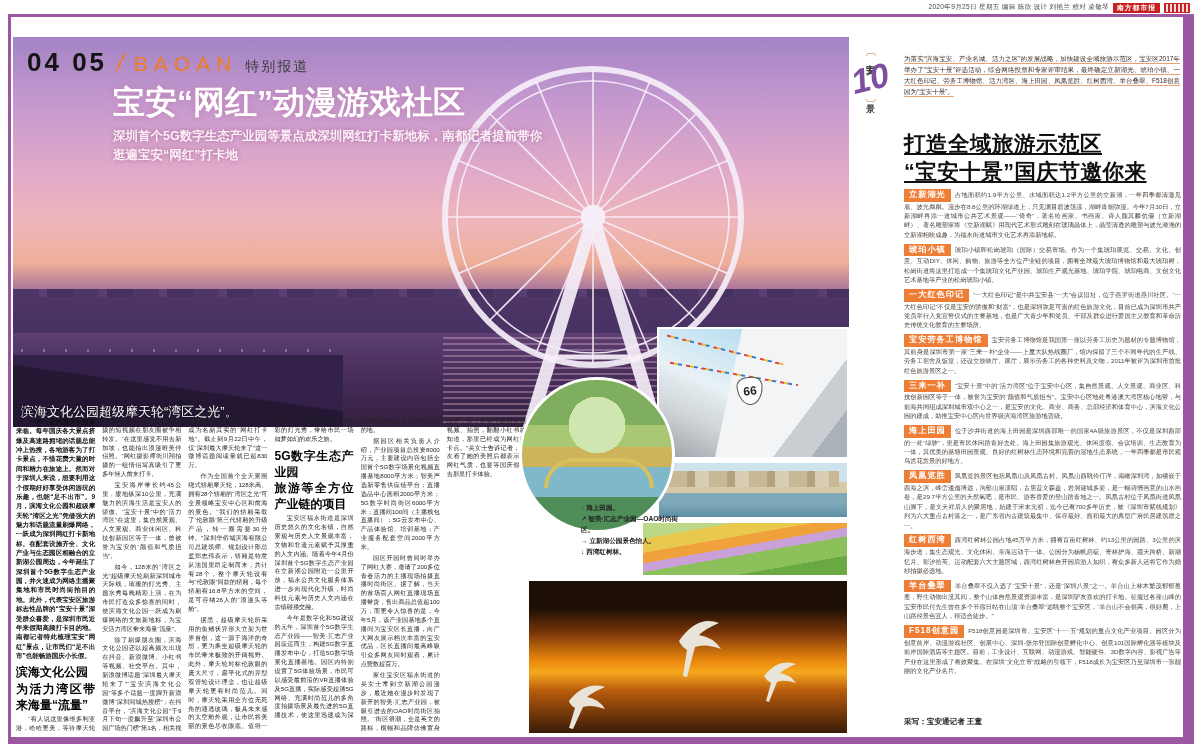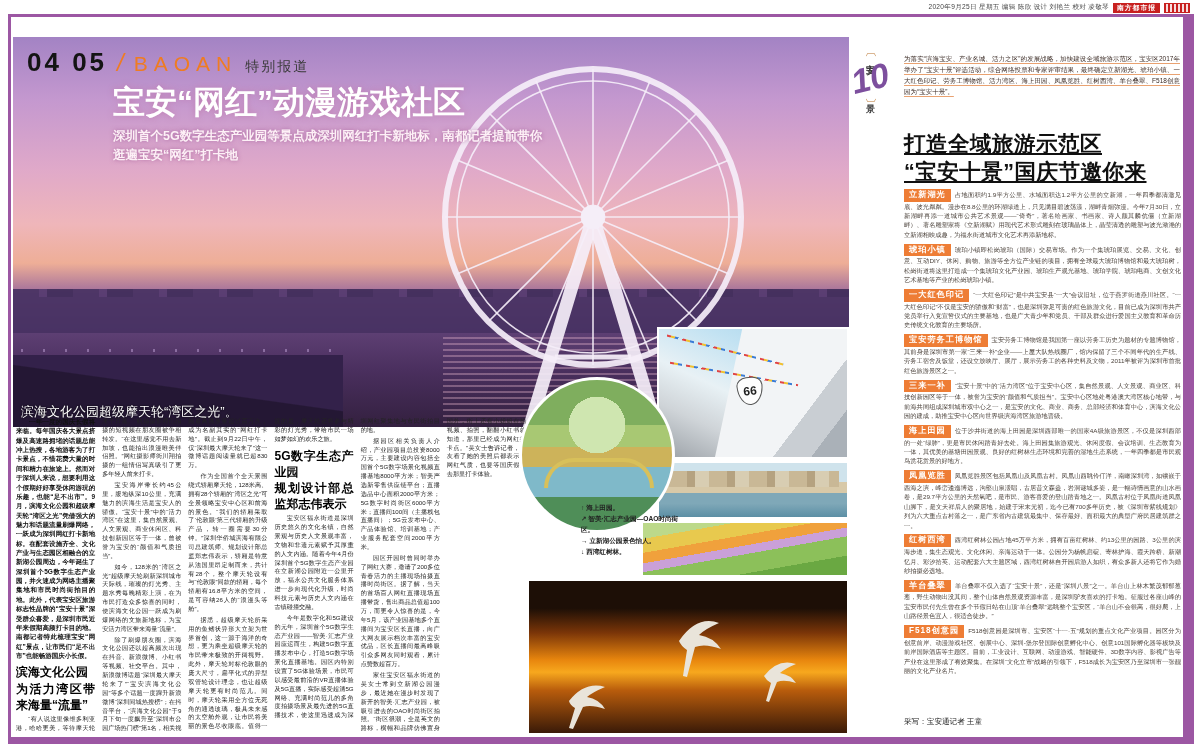--- a/index.html
+++ b/index.html
@@ -111,21 +111,21 @@
   .rp-intro{position:absolute;left:893px;top:36px;width:276px;
     font-size:6.5px;line-height:1.7;color:#3a2a24;text-align:justify;
     text-decoration:underline;text-decoration-color:#e9a271;text-underline-offset:2px;}
   .rp-headline{position:absolute;left:893px;top:114px;width:280px;color:#101010;}
   .rp-headline div{font-size:21.5px;font-weight:bold;line-height:1.28;letter-spacing:.5px;text-decoration:underline;}
   .rp-sections{position:absolute;left:893px;top:172px;width:277px;}
   .rp-sec{margin:0 0 4.5px;font-size:6.25px;line-height:1.5;color:#4a413a;text-align:justify;}
   .rp-label{display:inline-block;background:#ee7d35;color:#fff;font-weight:bold;
     font-size:8.2px;line-height:1;padding:2px 5px 2.5px;border-radius:0;margin-right:4px;
     letter-spacing:1px;}
-  .rp-credit{position:absolute;left:893px;top:700px;font-size:7.6px;font-weight:normal;color:#222;}
+  .rp-credit{position:absolute;left:893px;top:700px;font-size:7.6px;font-weight:bold;color:#222;}
 </style>
 </head>
 <body>
 
 <div class="masthead">
   <span class="dateline">2020年9月25日 星期五  编辑 陈欣  设计 刘艳兰  校对 凌敬琴</span>
   <span class="brand-badge">南方都市报</span>
   <span class="brand-badge2"></span>
 </div>
 
@@ -180,21 +180,21 @@
     </div>
     <p>“有人说这里像维多利亚港，哈哈更美，等待摩天轮来个日落。”航拍摄影师们拍摄的短视频在朋友圈被争相转发。“在这里感觉不用去新加坡，也能拍出浪漫唯美伴侣照。”网红摄影师街川翔拍摄的一组情侣写真吸引了更多年轻人前来打卡。</p>
     <p>宝安海岸带长约45公里，腹地纵深10公里，充满魅力的滨海生活是宝安人的骄傲。“宝安十景”中的“活力湾区”在这里，集自然景观、人文景观、商业休闲区、科技创新园区等于一体，曾被誉为宝安的“颜值和气质担当”。</p>
     <p>如今，128米的“湾区之光”超级摩天轮刷新深圳城市天际线，璀璨的灯光秀、主题水秀每晚精彩上演，在为市民打造众多惊喜的同时，使滨海文化公园一跃成为刷爆网络的文旅新地标，为宝安活力湾区带来海量“流量”。</p>
     <p>除了刷爆朋友圈，滨海文化公园还以超高频次出现在抖音、新浪微博、小红书等视频、社交平台。其中，新浪微博话题“深圳最大摩天轮来了”“宝安滨海文化公园”等多个话题一度蹿升新浪微博“深圳同城热搜榜”；在抖音平台，“滨海文化公园”于9月下旬一度飙升至“深圳市公园广场热门榜”第1名，相关视频最高播放量超过百万次，成为名副其实的“网红打卡地”。截止到9月22日中午，仅“深圳最大摩天轮来了”这一微博话题阅读量就已超830万。</p>
     <p>作为全国首个全天景围绕式轿厢摩天轮，128米高、拥有28个轿厢的“湾区之光”可全景领略宝安中心区和前海的景色。“我们的轿厢采取了‘伦敦眼’第三代轿厢的升级产品，转一圈需要30分钟。”深圳华侨城滨海有限公司总建筑师、规划设计部总监郑志伟表示，轿厢是特意从法国里昂定制而来，共计有28个，整个摩天轮设有与“伦敦眼”同款的轿厢，每个轿厢有16.8平方米的空间，是可容纳26人的“浪漫头等舱”。</p>
     <p>据悉，超级摩天轮所采用的鱼鳍状异形大立架为世界首创，这一源于海洋的奇想，更为乘坐超级摩天轮的市民带来极致的开阔视野。此外，摩天轮对标伦敦眼的庞大尺寸，扁平化式的异型双管轮设计理念，也让超级摩天轮更有时尚范儿。同时，摩天轮采用全方位无死角的通透玻璃，极具未来感的太空舱外观，让市民将美丽的景色尽收眼底。值得一提的是，摩天轮还将参与精彩的灯光秀，带给市民一场如梦如幻的欢乐之旅。</p>
 
     <div class="subhead">
       <div>5G数字生态产业园</div>
-      <div>规划设计部总监郑志伟表示</div>
+      <div>旅游等全方位产业链的项目</div>
     </div>
     <p>宝安区福永街道是深圳历史悠久的文化名镇，自然景观与历史人文景观丰富，文物和非遗元素赋予其厚重的人文内涵。随着今年4月份深圳首个5G数字生态产业园在立新湖公园附近一公里开放，福永公共文化服务体系进一步向现代化升级，时尚科技元素与历史人文内涵在古镇碰撞交融。</p>
     <p>今年是数字化和5G建设的元年，深圳首个5G数字生态产业园——智美·汇志产业园应运而生，构建5G数字直播发布中心，打造5G数字场景化直播基地。园区内特别设置了5G体验场景，市民可以感受最前沿的VR直播体验及5G直播，实际感受超清5G网络、充满时尚范儿的多角度拍摄场景及最先进的5G直播技术，使这里迅速成为深圳网红聚集地与市民街拍目的地。</p>
     <p>据园区相关负责人介绍，产业园项目总投资8000万元，主要建设内容包括全国首个5G数字场景化视频直播基地8000平方米；智美严选新零售供应链平台；直播选品中心面积2000平方米；5G数字时尚街区6000平方米；直播间100间（主播栈包直播间）；5G云发布中心、产品体验馆、培训基地；产业服务配套空间2000平方米。</p>
     <p>园区开园时曾同时举办了网红大赛，邀请了200多位青春活力的主播现场拍摄直播时尚街区。据了解，当天的首场百人网红直播现场直播带货，售出商品总值超100万，而更令人惊喜的是，今年5月，该产业园基地多个直播间为宝安区长直播，向广大网友展示档次丰富的宝安优品，区长直播间最高峰吸引众多网友同时观看，累计点赞数超百万。</p>
     <p>家住宝安区福永街道的吴女士常到立新湖公园漫步，最近她在漫步时发现了新开的智美·汇志产业园，被吸引进去的OAO时尚街区拍照。“街区很潮，全是英文的路标，横幅和品牌仿佛置身国外，街上还有小姐姐在拍视频、拍照，翻翻小红书就知道，那里已经成为网红打卡点。”吴女士告诉记者，朋友看了她的美照后都表示有网红气质，也要等国庆假期去那里打卡体验。</p>
   </div>
 
   <div class="ph ph-street">
     <div class="flagline" style="left:6px;top:20px;width:120px;transform:rotate(14deg);"></div>

